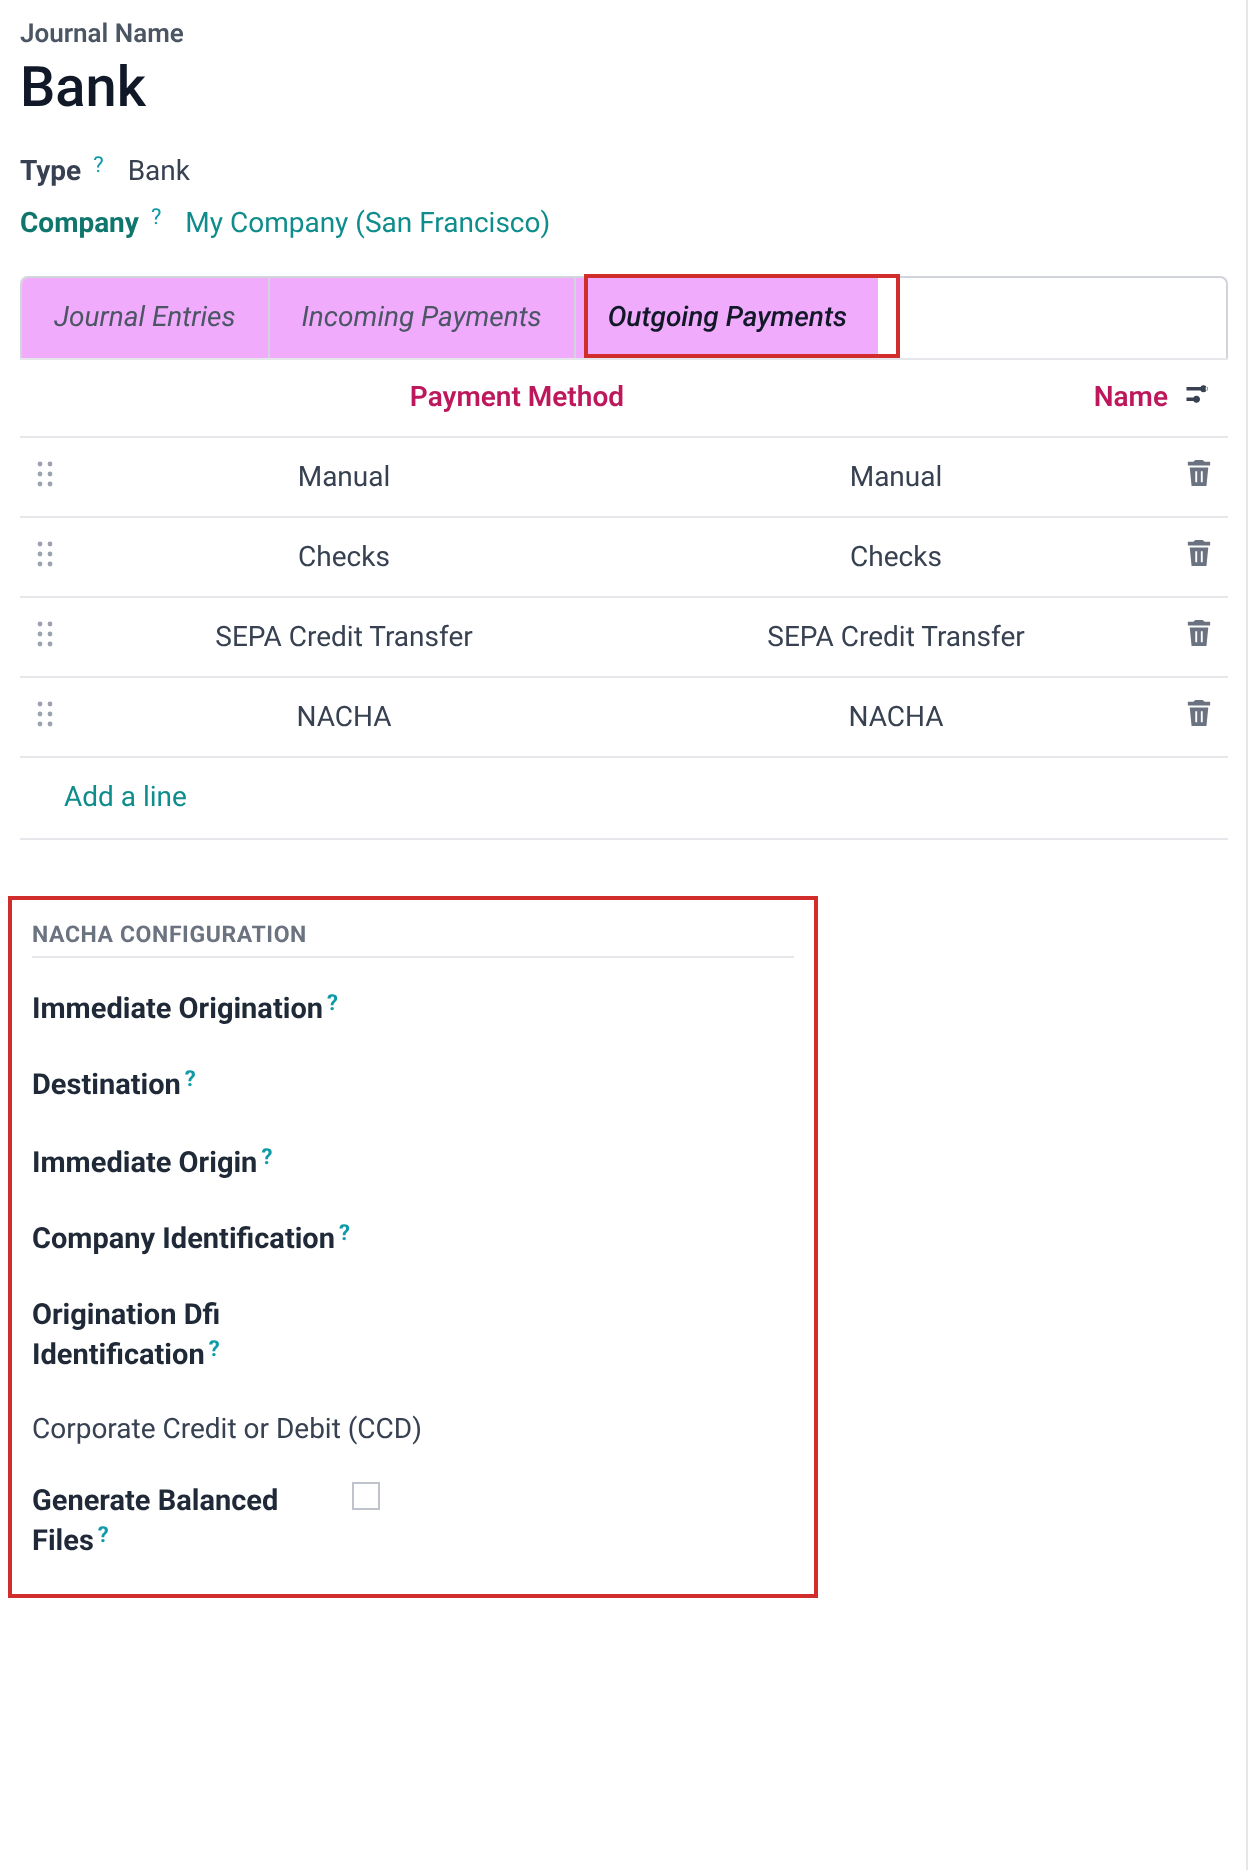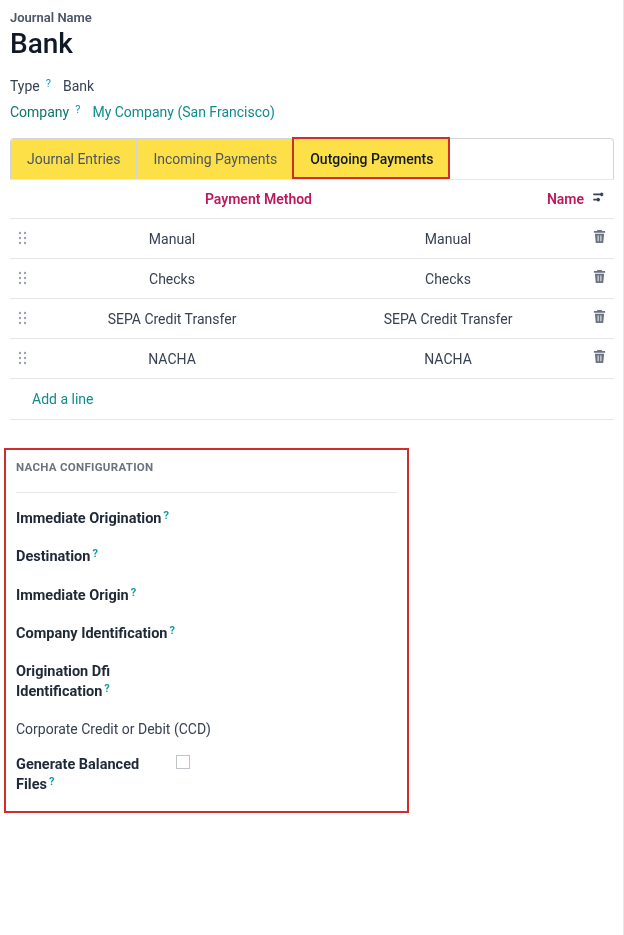--- a/index.html
+++ b/index.html
@@ -23,21 +23,21 @@
       color: #111827;
       margin-bottom: 18px;
       margin-top: 2px;
     }
     .form-row {
       display: flex;
       align-items: baseline;
       margin-bottom: 10px;
     }
     .form-row .fl {
-      font-weight: 400;
+      font-weight: 700;
       color: #374151;
       font-size: 14px;
       margin-right: 4px;
     }
     .form-row .fv {
       font-size: 14px;
       color: #374151;
       margin-left: 12px;
     }
     .form-row .fv.link { color: #0f8c8c; }
@@ -55,21 +55,22 @@
       margin-top: 18px;
       border-radius: 4px 4px 0 0;
       overflow: hidden;
     }
     .tab {
       padding: 12px 16px;
       font-size: 14px;
       color: #4b5563;
       cursor: pointer;
       border-right: 1px solid #d1d5db;
-      background: #fde047;
+      background: #f0abfc;
+      font-style: italic;
     }
     .tab:last-child { border-right: none; }
     .tab.active {
       color: #111827;
       font-weight: 500;
     }
     .tab-highlight {
       position: absolute;
       border: 2px solid #d12d2d;
       pointer-events: none;
@@ -135,21 +136,21 @@
       position: relative;
       left: -6px;
     }
     .section-title {
       font-size: 11.5px;
       font-weight: 700;
       color: #6b7280;
       letter-spacing: 0.3px;
       text-transform: uppercase;
       border-bottom: 1px solid #e5e7eb;
-      padding-bottom: 18px;
+      padding-bottom: 4px;
       margin-bottom: 16px;
     }
     .nacha-row {
       display: flex;
       align-items: flex-start;
       margin-bottom: 18px;
     }
     .nacha-row:last-child { margin-bottom: 4px; justify-content: space-between; }
     .nacha-label {
       flex: 0 0 160px;

